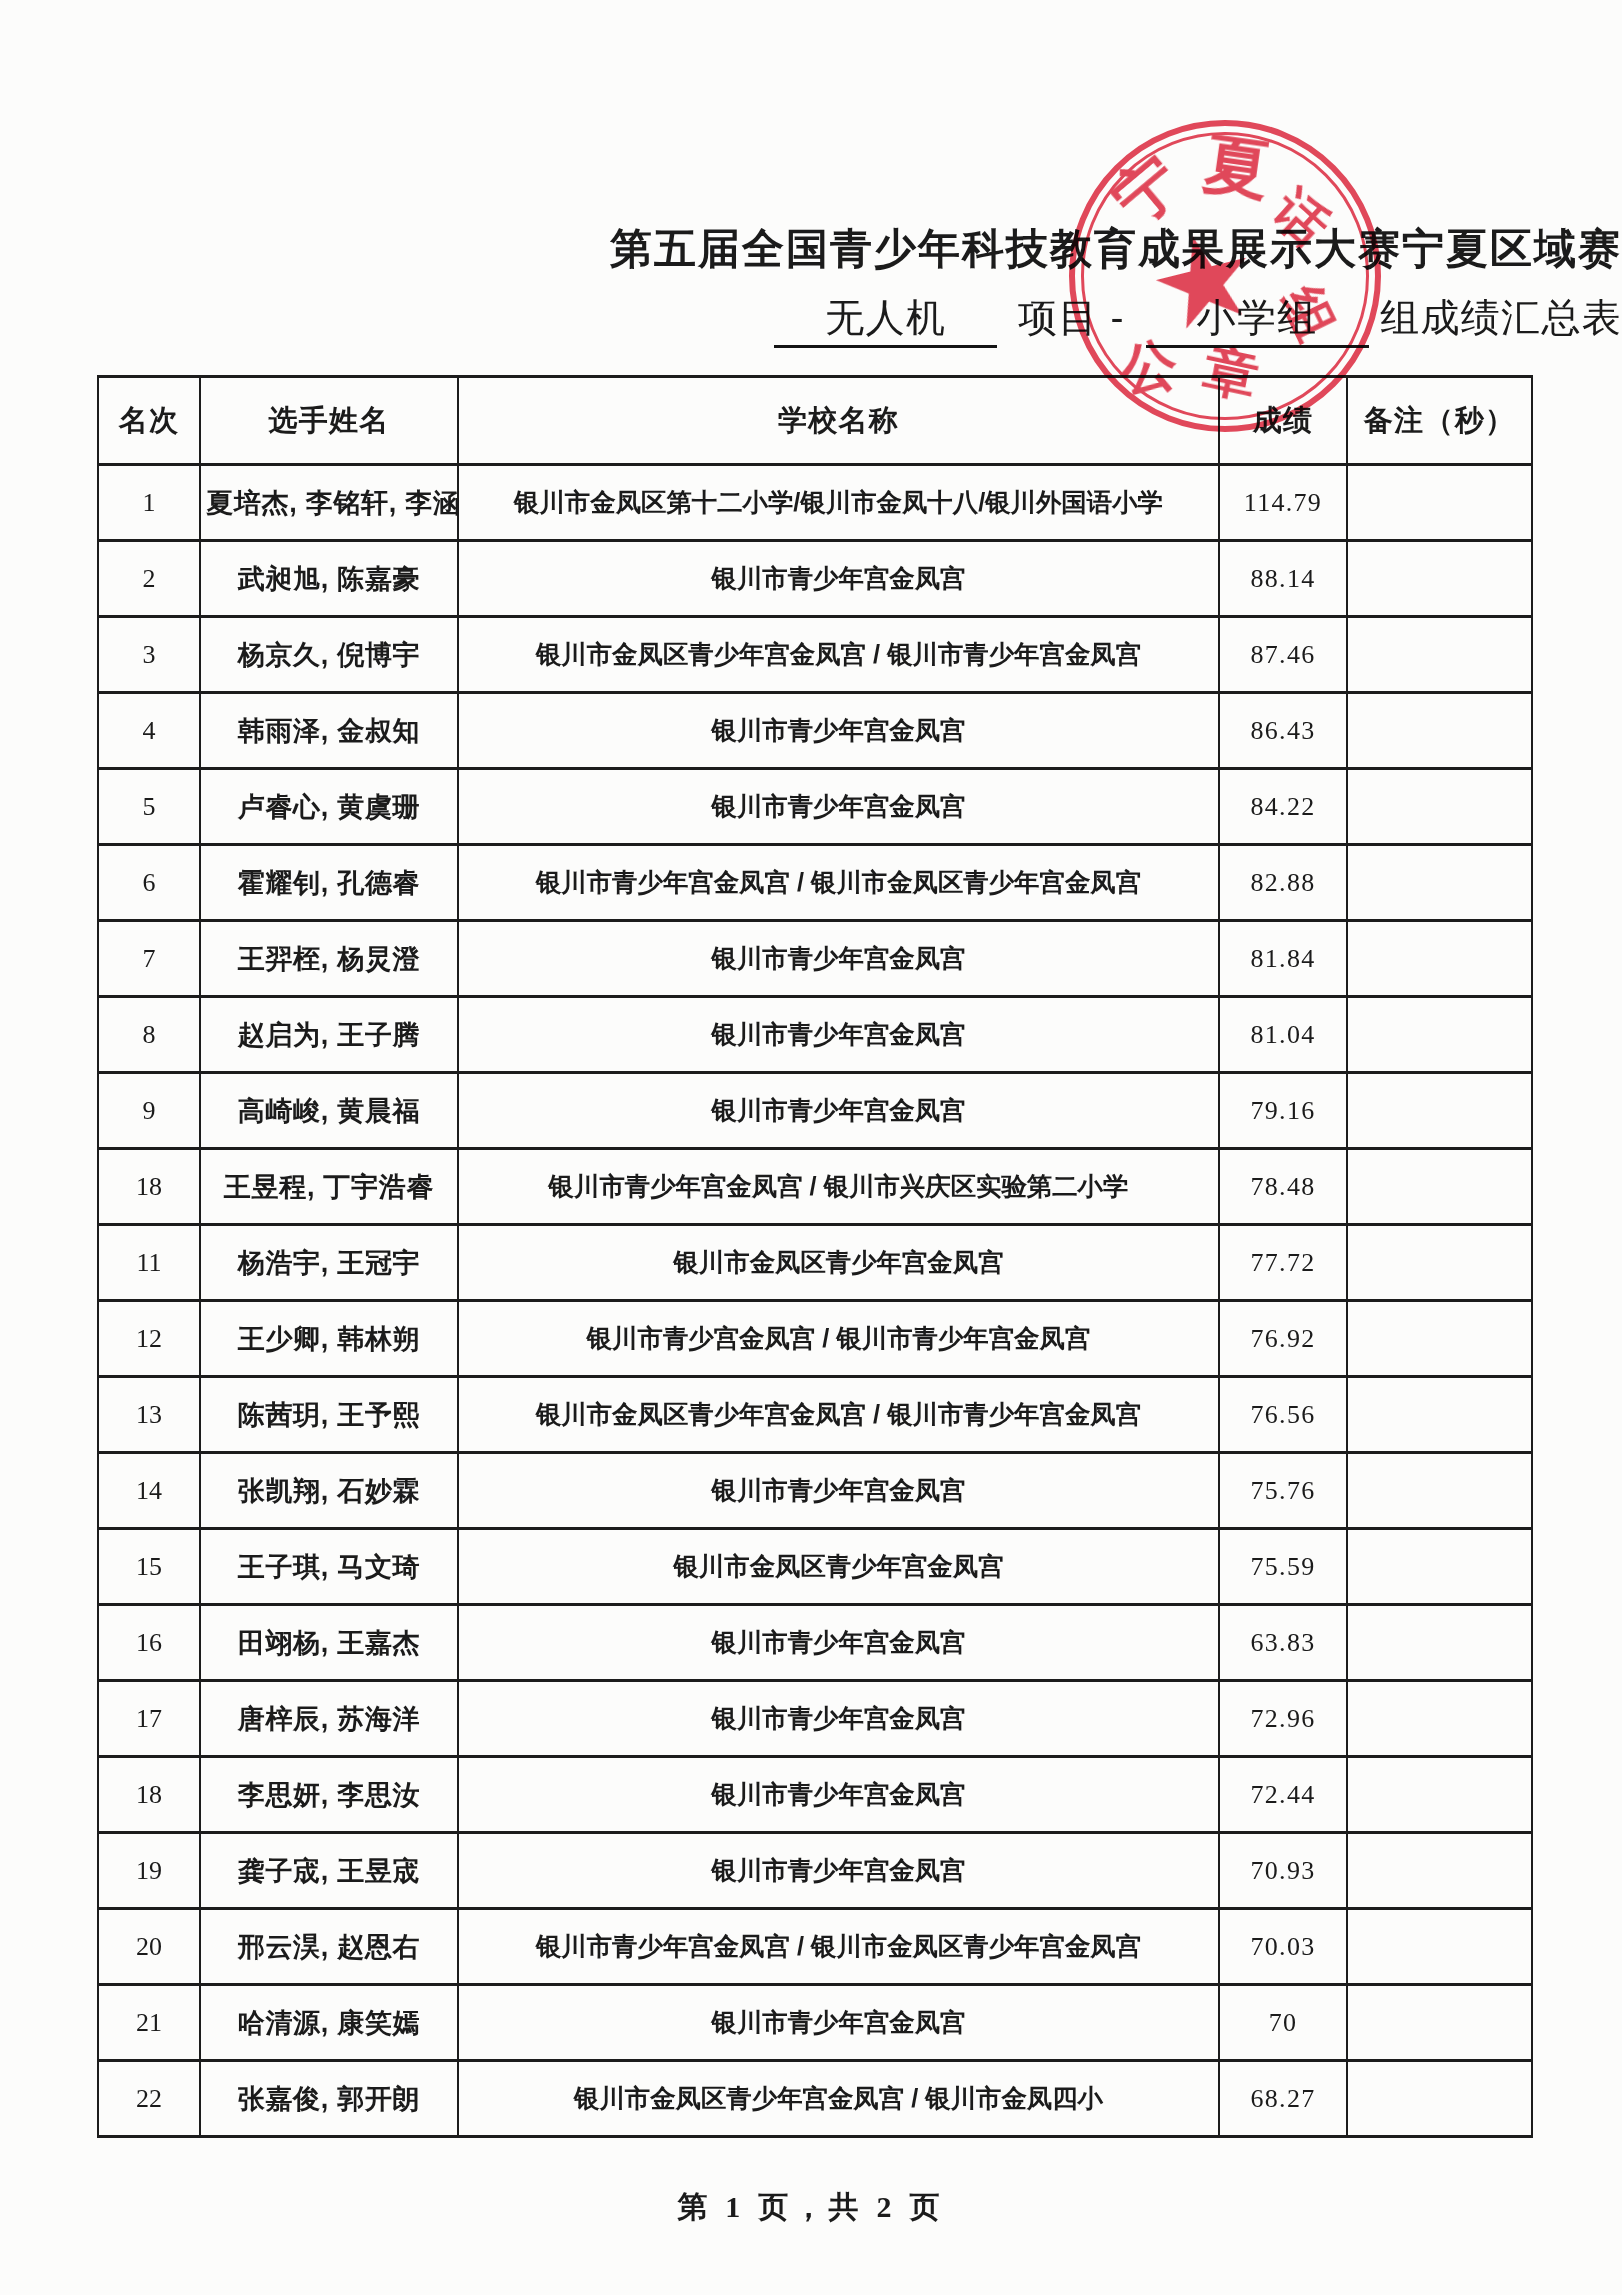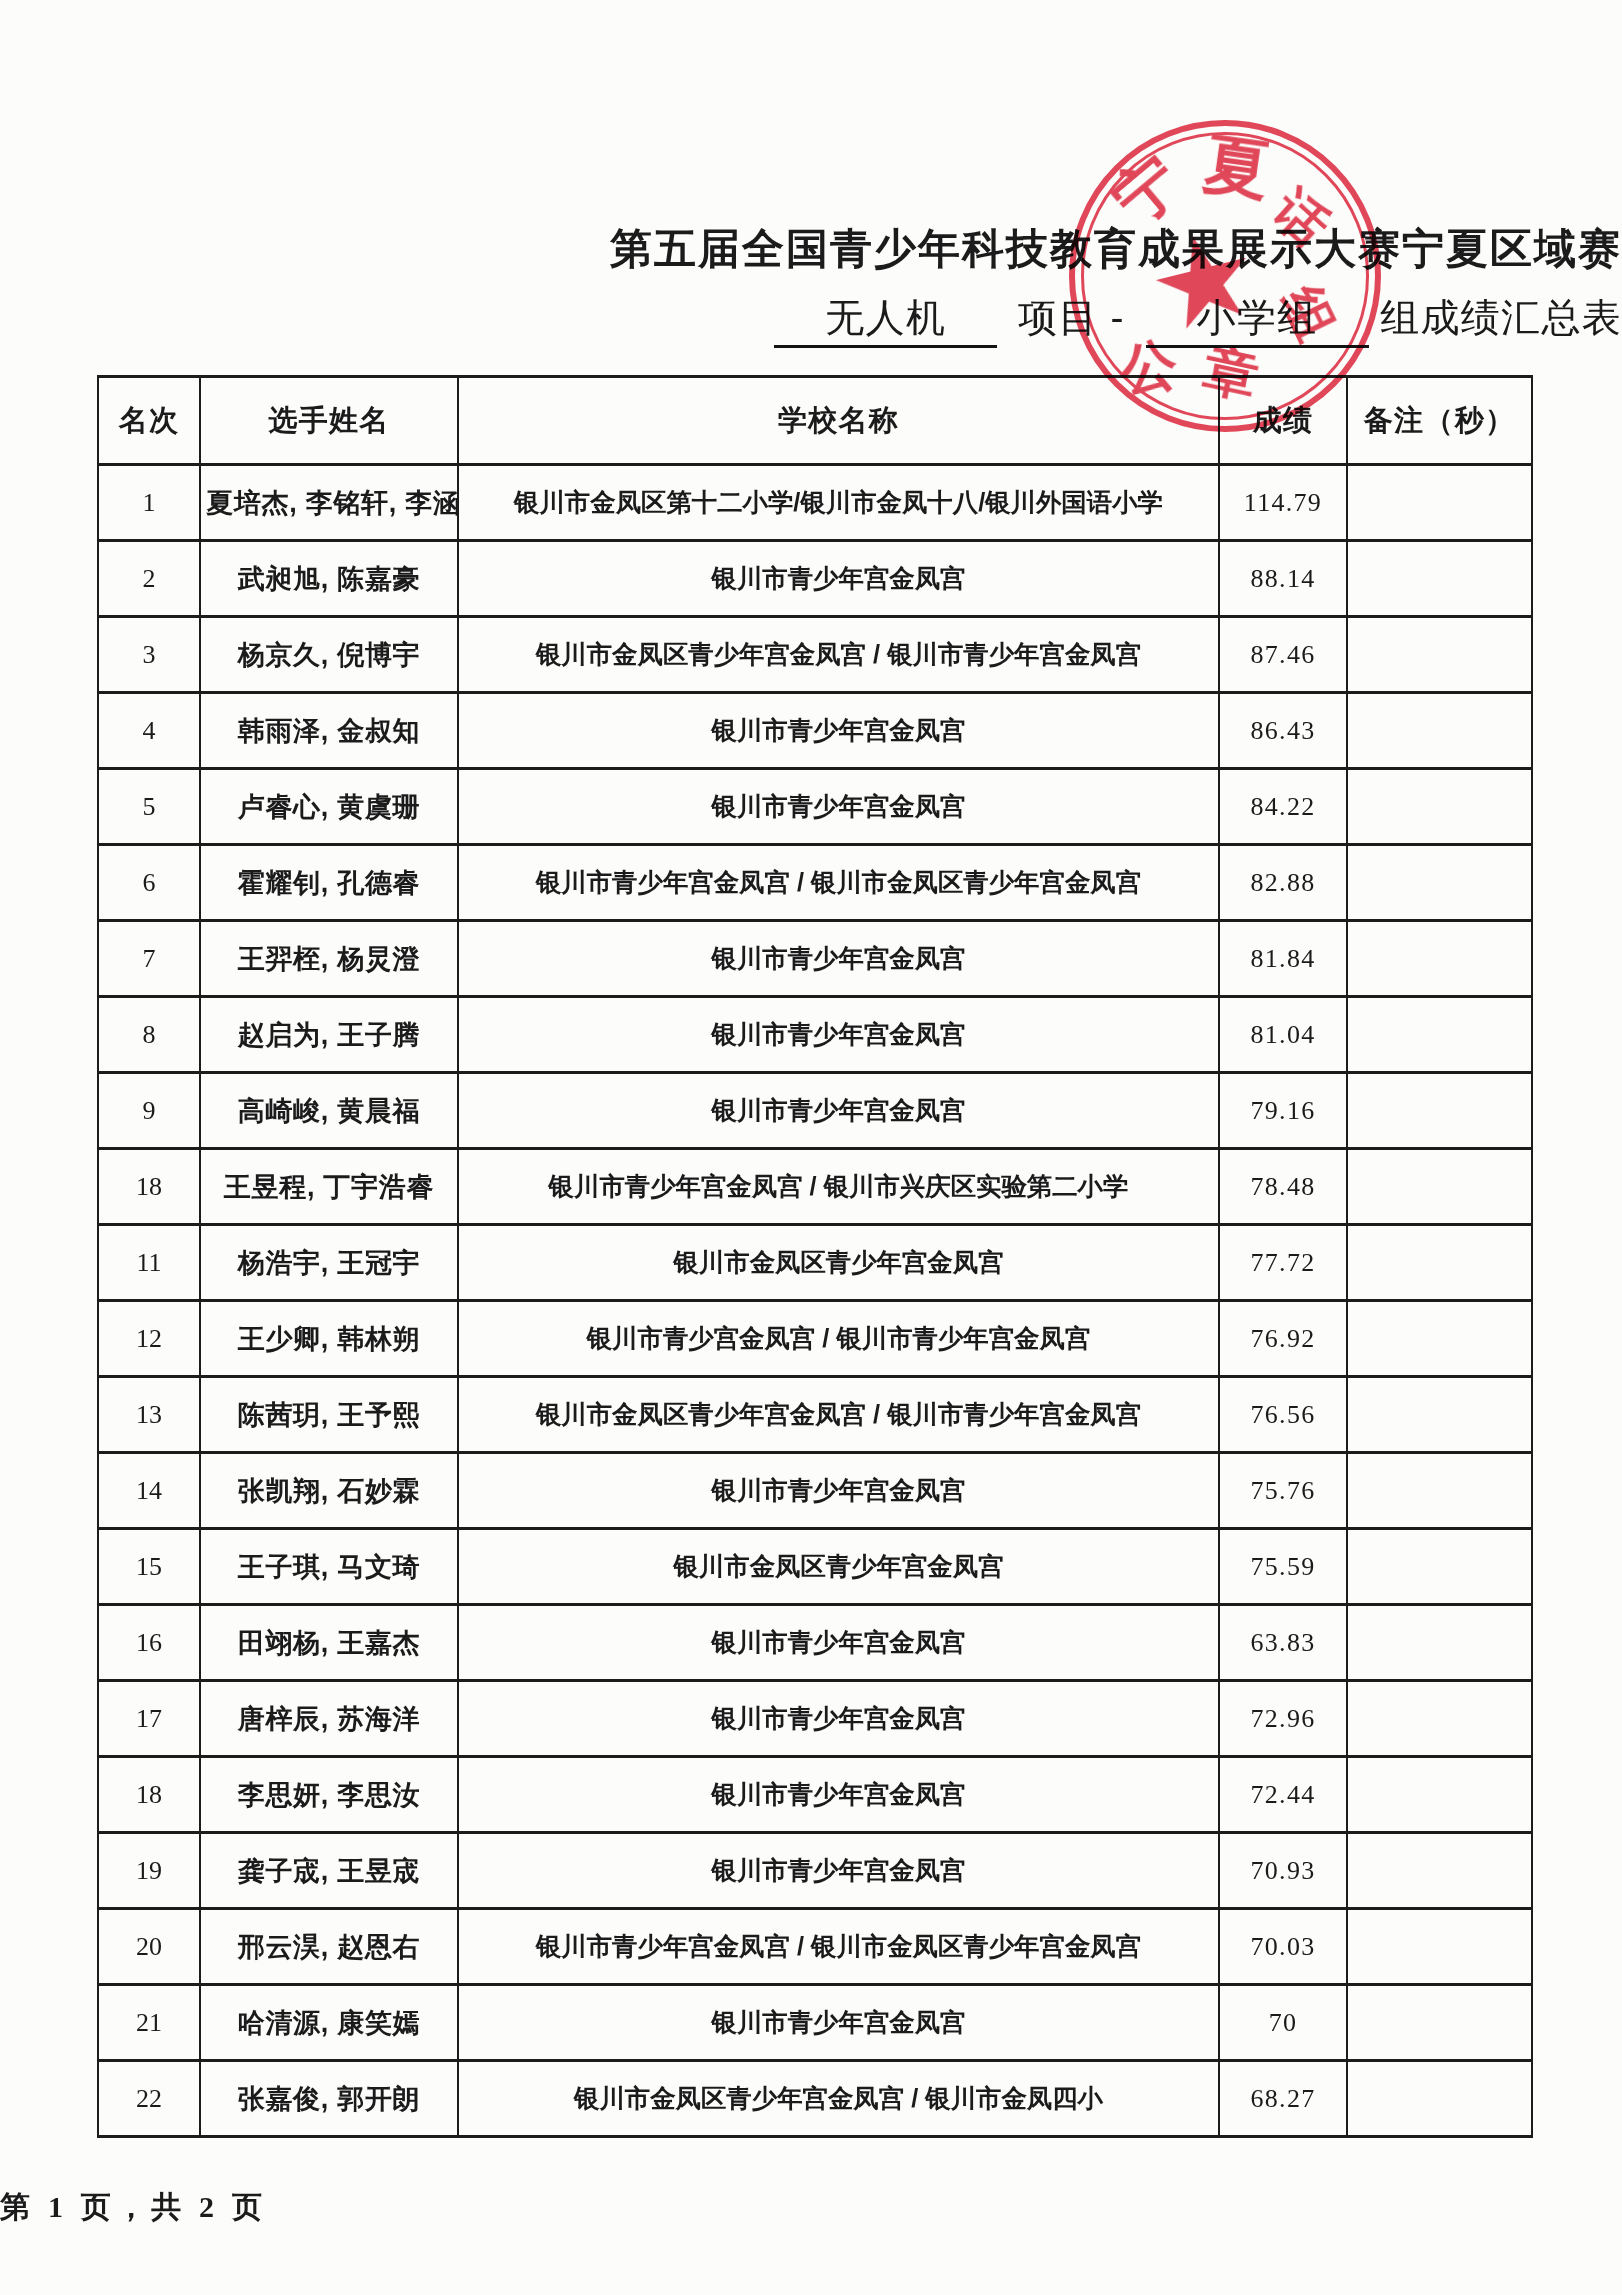--- a/index.html
+++ b/index.html
@@ -80,21 +80,21 @@
     position:absolute;
     color:var(--stamp-color);
     font-size:121px; line-height:1;
     transform:translate(-50%,-50%) rotate(-14deg);
     filter:blur(0.5px);
   }
 
   
   .footer {
     position:absolute; top:2187px; left:0; width:100%;
-    text-align:left;
+    text-align:center;
     font-size:30px; font-weight:bold;
     font-family:"Liberation Serif", serif;
     letter-spacing:5.2px;
   }
 </style>
 </head>
 <body>
 
 <div class="page">
 

